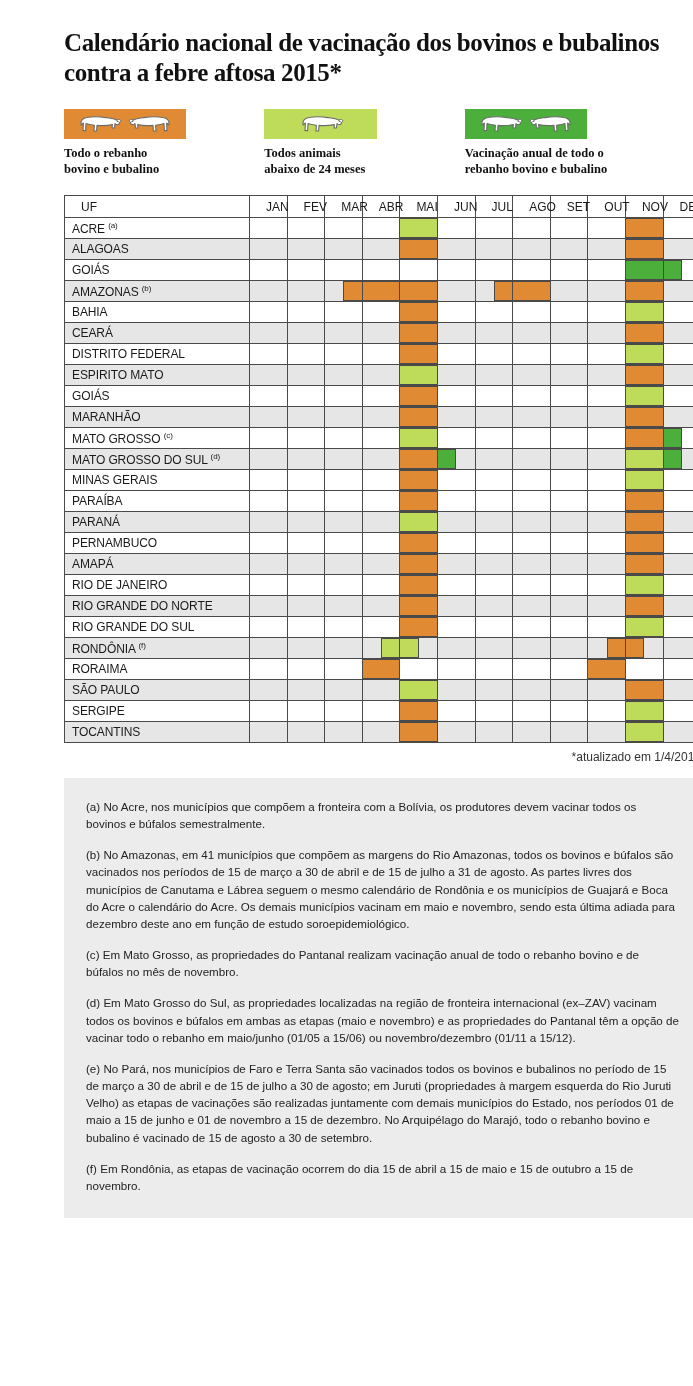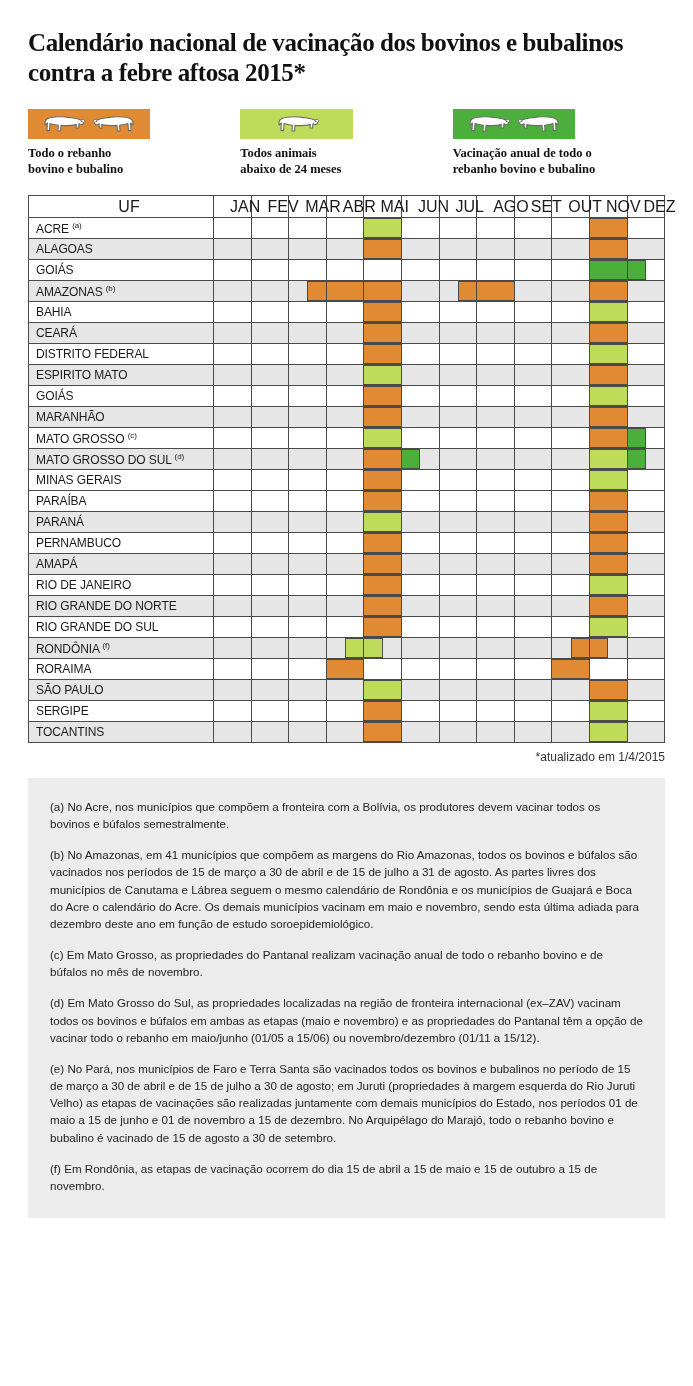--- a/index.html
+++ b/index.html
@@ -6,21 +6,21 @@
 
   body {
     width: 693px;
     height: 1386px;
     background: #ffffff;
     font-family: "Liberation Sans", sans-serif;
     color: #1a1a1a;
     overflow: hidden;
   }
 
-  .page { padding: 0 28px; }
+  .page { padding: 0 28px; margin-left: 36px; }
 
   
   .title {
     font-family: "Liberation Serif", serif;
     font-weight: bold;
     font-size: 25px;
     line-height: 1.18;
     letter-spacing: -0.4px;
     padding-top: 28px;
     color: #111;
@@ -61,22 +61,22 @@
     table-layout: fixed;
   }
   .cal-table th, .cal-table td {
     border: 1.1px solid #4a4a4a;
     height: 21px;
     padding: 0;
     font-size: 11.5px;
   }
   .cal-table th {
     font-weight: normal;
-    text-align: center;
-    font-size: 16px;
+    text-align: left;
+    font-size: 12px;
     background: #ffffff;
     height: 22px;
     padding-left: 16px;
   }
   th.uf-head { width: 185px; }
   .month-col { width: 37.6px; }
 
   td.state-name {
     text-align: left;
     padding-left: 7px;

